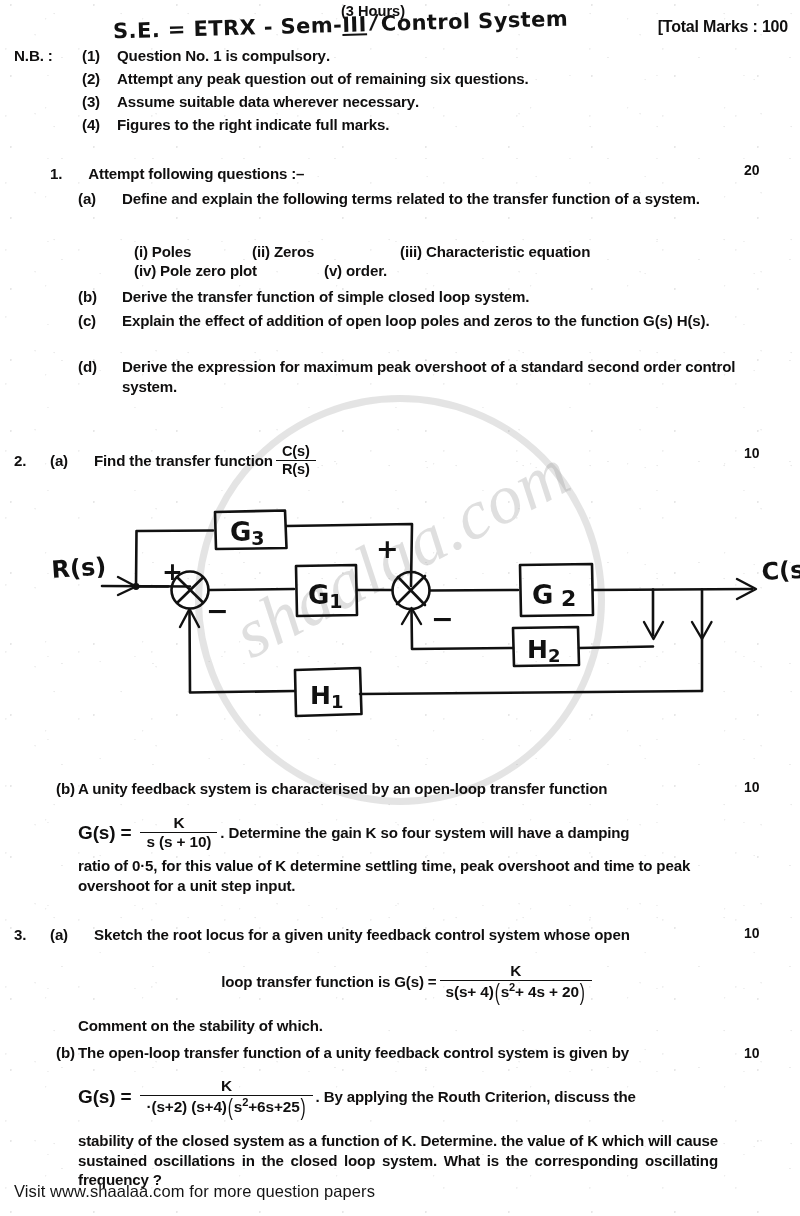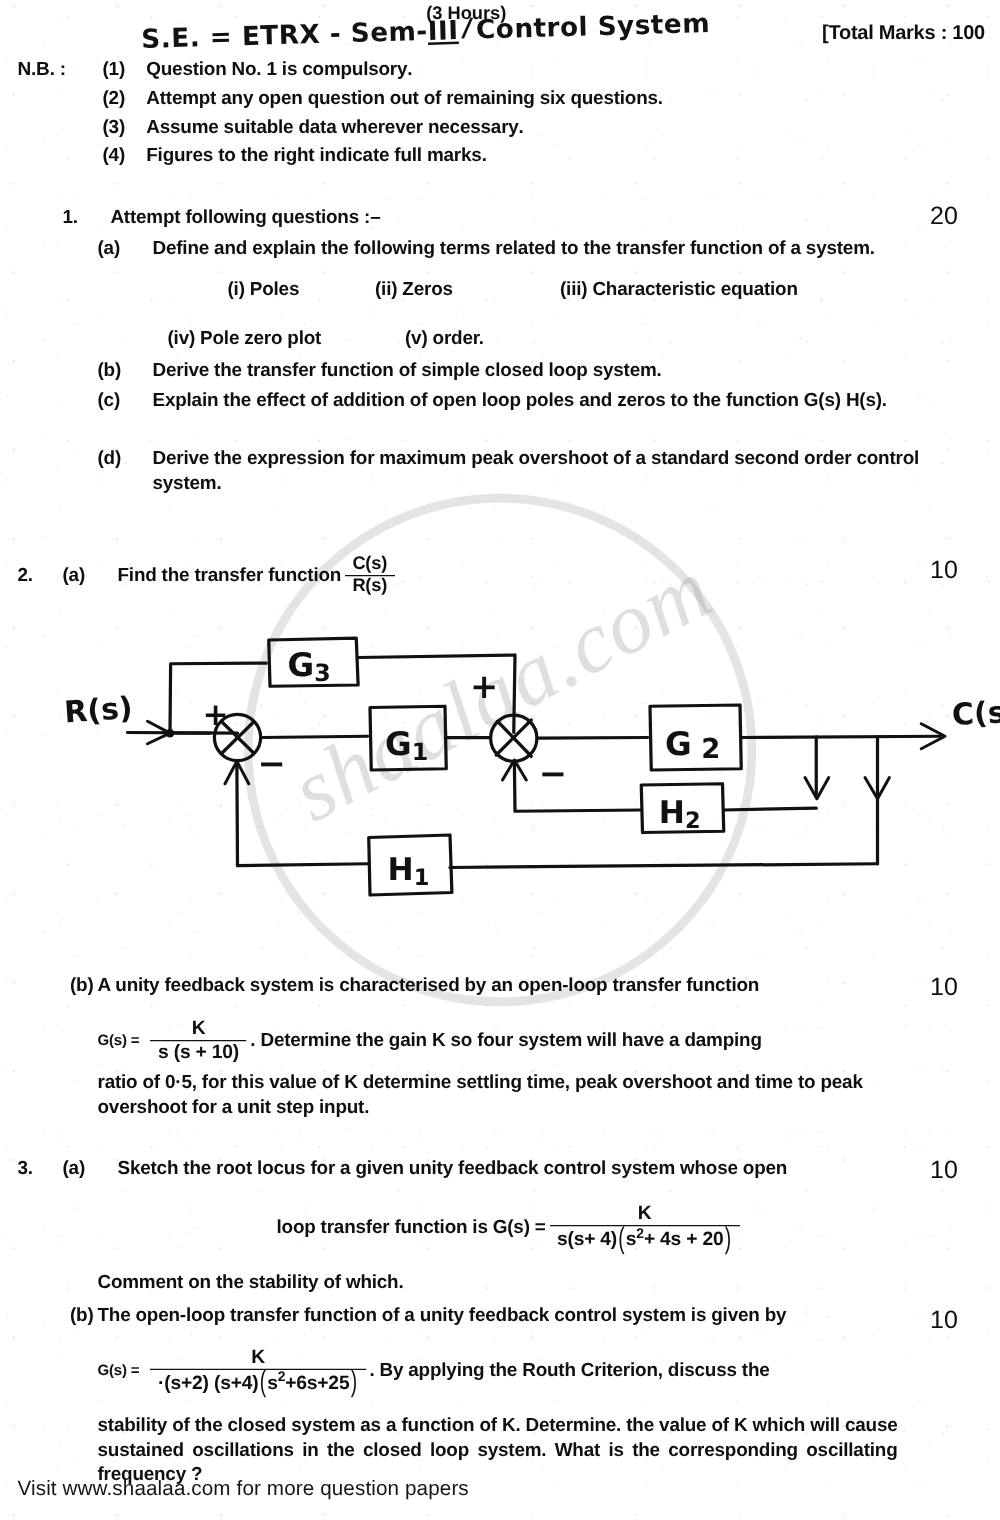--- a/index.html
+++ b/index.html
@@ -111,26 +111,26 @@
   
   #nb-label { left: 14px; top: 46px; font-weight: 800; font-size: 15.2px; }
   .nb-num { font-weight: 600; }
   .nb-row { display: flex; align-items: flex-start; }
   .nb-row .n { width: 35px; flex: 0 0 35px; }
   #nb-list { left: 82px; top: 46px; width: 700px; }
   #nb-list .nb-row { margin-bottom: 3.5px; }
 
   
   .qnum { font-weight: 800; }
-  .marks { font-weight: 400; font-size: 20px; }
+  .marks { font-weight: 700; font-size: 14px; }
 
   #q1-head { left: 14px; top: 164px; margin-left: 36px; }
   #q1-marks { left: 744px; top: 162px; }
   #q1-a { left: 78px; top: 189px; width: 660px; }
-  #q1-roman1 { left: 134px; top: 222px; margin-left: 48px; }
+  #q1-roman1 { left: 134px; top: 242px; }
   #q1-roman2 { left: 134px; top: 261px; align-items: flex-end; }
   #q1-b { left: 78px; top: 287px; width: 660px; }
   #q1-c { left: 78px; top: 311px; width: 650px; }
   #q1-d { left: 78px; top: 357px; width: 660px; }
 
   .hang { display: flex; align-items: flex-start; }
   .hang .lbl { flex: 0 0 44px; }
   .hang .txt { flex: 1 1 auto; }
 
   .roman-row { display: flex; }
@@ -179,21 +179,21 @@
   .frac .den {
     border-top: 1.6px solid #111;
     padding: 1px 6px 0 6px;
     font-size: 14.6px;
     font-weight: 700;
   }
   .frac.big .num, .frac.big .den { font-size: 15.4px; }
   .frac.big { vertical-align: -0.80em; }
 
   .eqline { display: flex; align-items: center; }
-  .gs-label { font-weight: 700; font-size: 12px; margin-right: 6px; }
+  .gs-label { font-weight: 700; font-size: 19px; margin-right: 6px; }
   sup.sq { font-size: 0.72em; vertical-align: super; }
 
   .paren-big {
     display: inline-block;
     transform: scaleY(1.55);
     font-weight: 500;
     padding: 0 1px;
   }
 
   
@@ -308,21 +308,21 @@
   </div>
 
   <div class="abs bodytext" id="nb-label">N.B. :</div>
   <div class="abs bodytext" id="nb-list">
     <div class="nb-row">
       <span class="n nb-num">(1)</span>
       <span><span>Question No. </span><span class="b">1</span><span> is </span><span class="b">compulsory</span><span>.</span></span>
     </div>
     <div class="nb-row">
       <span class="n nb-num">(2)</span>
-      <span><span>Attempt any </span><span class="b">open</span><span> question out of remaining </span><span class="b">six</span><span> questions.</span></span>
+      <span><span>Attempt any </span><span class="b">peak</span><span> question out of remaining </span><span class="b">six</span><span> questions.</span></span>
     </div>
     <div class="nb-row">
       <span class="n nb-num">(3)</span>
       <span><span>Assume </span><span class="b">suitable</span><span> data wherever </span><span class="b">necessary</span><span>.</span></span>
     </div>
     <div class="nb-row">
       <span class="n nb-num">(4)</span>
       <span><span class="b">Figures</span><span> to the </span><span class="b">right</span><span> indicate </span><span class="b">full</span><span> marks.</span></span>
     </div>
   </div>

